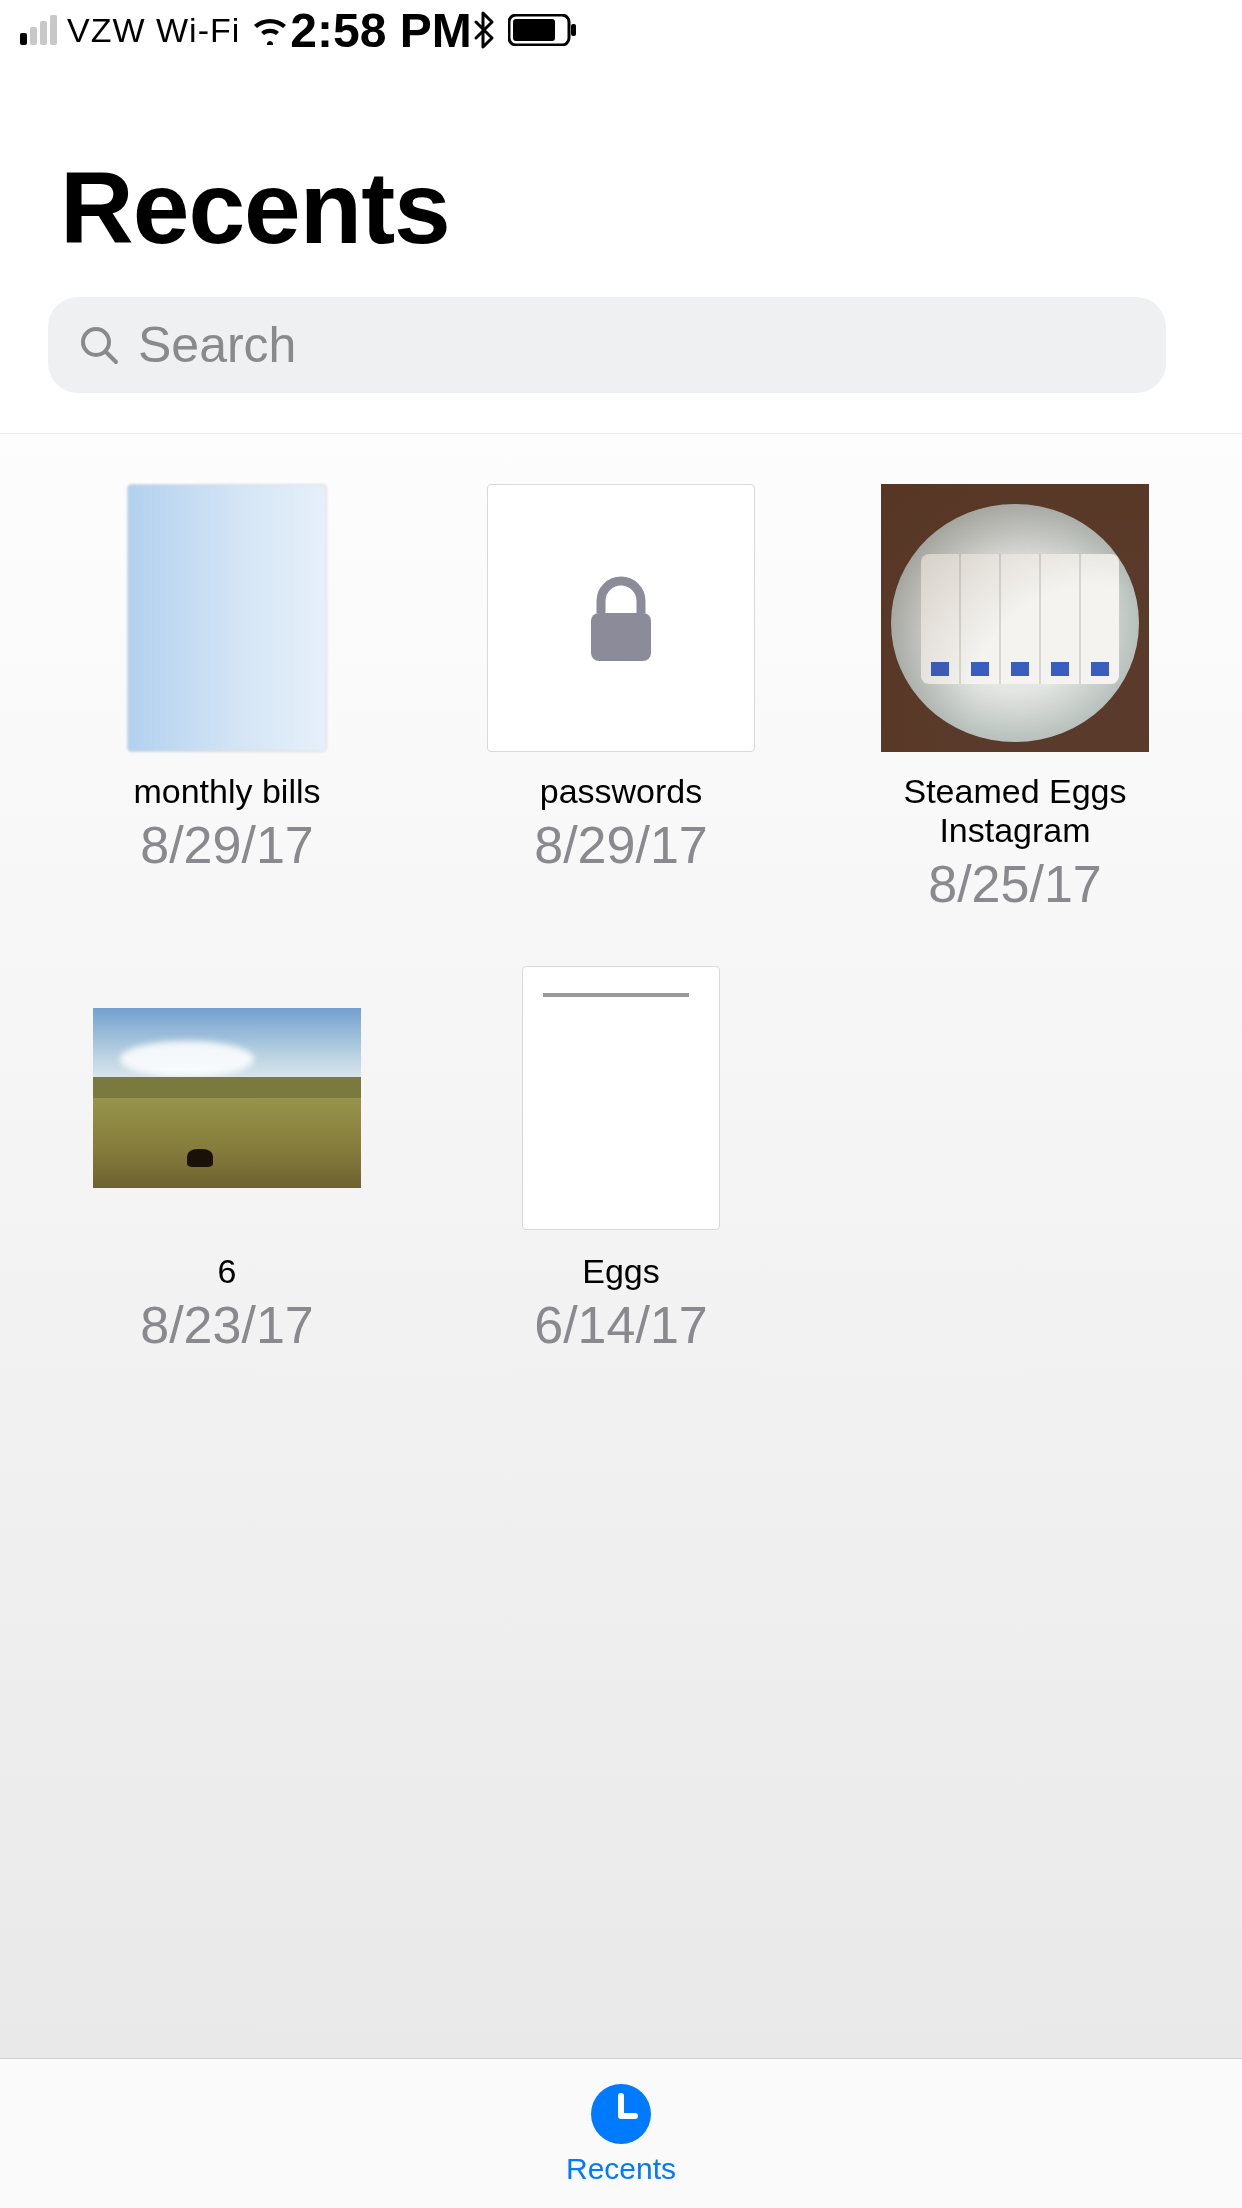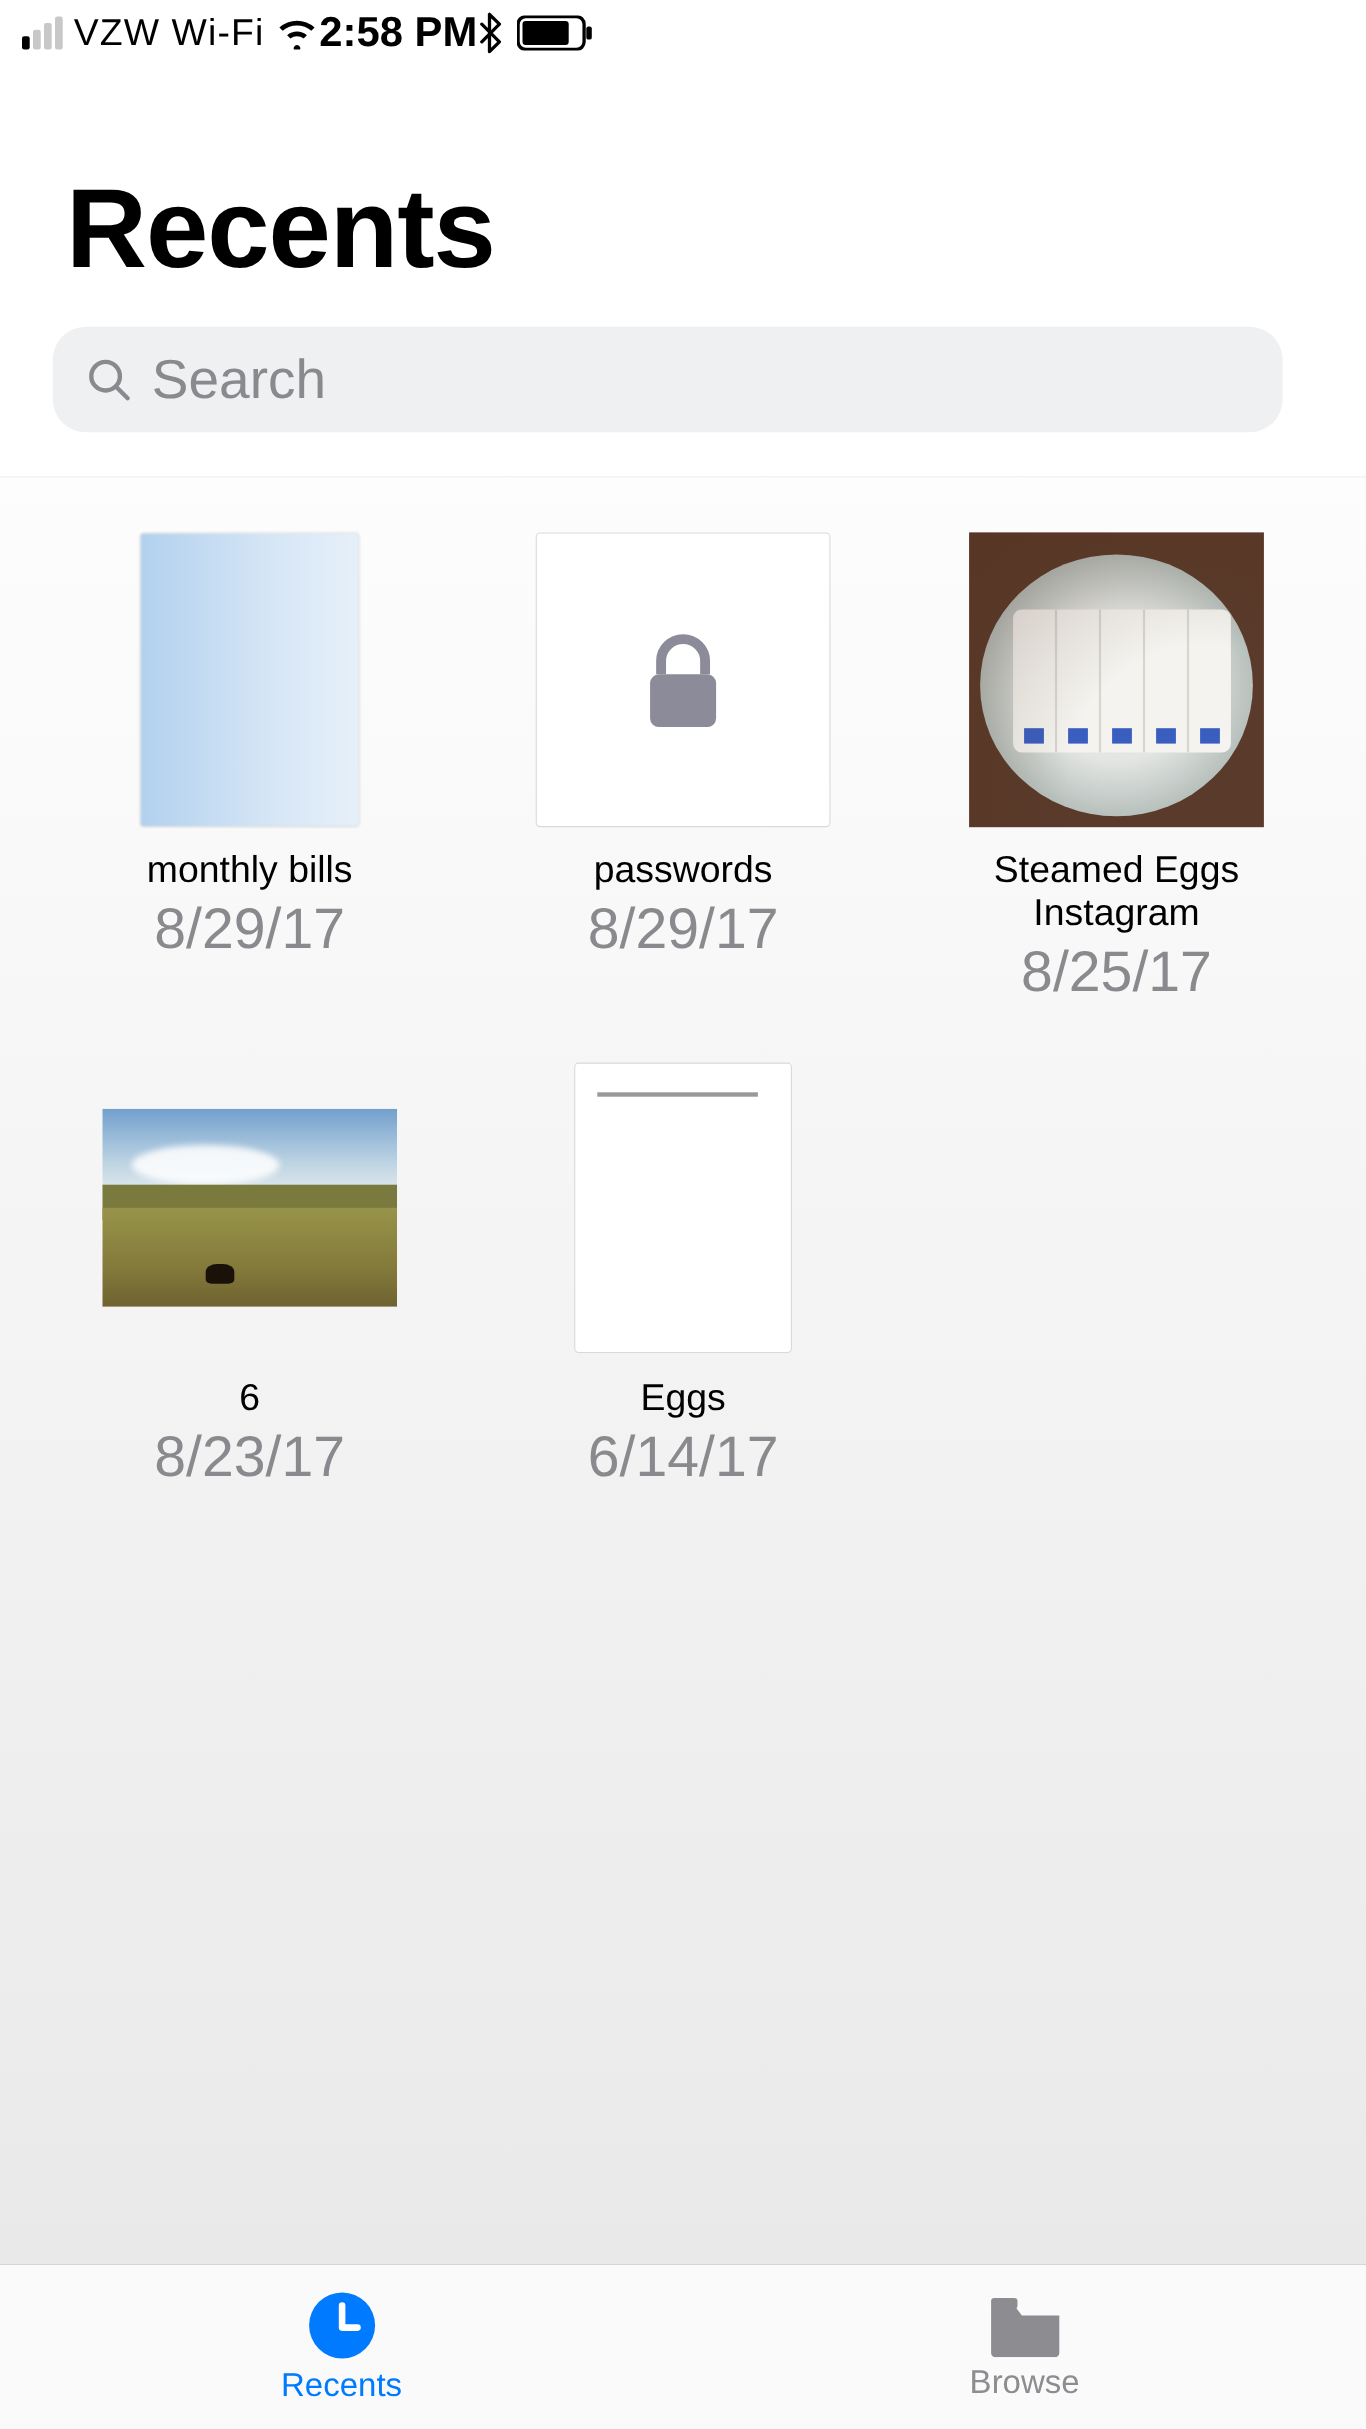--- a/index.html
+++ b/index.html
@@ -11,21 +11,21 @@
   .status-left { display: flex; align-items: center; gap: 10px; }
   .status-right { display: flex; align-items: center; gap: 14px; }
   .signal-bars { display: inline-flex; align-items: flex-end; gap: 3px; }
   .signal-bars span { width: 7px; background: #c8c8c8; border-radius: 2px; }
   .signal-bars span:nth-child(1){height:12px;background:#000;}
   .signal-bars span:nth-child(2){height:18px;}
   .signal-bars span:nth-child(3){height:24px;}
   .signal-bars span:nth-child(4){height:30px;}
   .carrier { font-size: 34px; font-weight: 400; letter-spacing: 1px; }
   .wifi svg { display:block; }
-  .time { font-weight: 600; font-size: 38px; }
+  .time { font-weight: 600; font-size: 48px; }
   .bt svg { display:block; }
   .battery { display:inline-flex; align-items:center; }
 
   
   .header { padding: 90px 60px 30px 60px; }
   .page-title { font-size: 102px; font-weight: 800; letter-spacing: -1px; }
 
   
   .search-wrap { padding: 0 76px 40px 48px; }
   .search { background: #eff0f1; border-radius: 30px; height: 96px; display: flex; align-items: center; padding: 0 30px; gap: 18px; }
@@ -193,22 +193,15 @@
   </div>
 
   <div class="tabbar">
     <div class="tab active">
       <svg width="64" height="64" viewBox="0 0 64 64">
           <circle cx="32" cy="32" r="30" fill="#007aff"></circle>
           <path d="M32 14 V34 H46" stroke="#fff" stroke-width="6" fill="none" stroke-linecap="round" stroke-linejoin="round"></path>
         </svg>
       <span class="tab-label">Recents</span>
     </div>
-    <div class="tab inactive">
-      <svg width="70" height="58" viewBox="0 0 70 58">
-          <path d="M4 12 h22 l6 8 h34 v34 a4 4 0 0 1 -4 4 H8 a4 4 0 0 1 -4 -4 z" fill="#8d8d91"></path>
-          <rect x="4" y="4" width="24" height="10" rx="3" fill="#8d8d91"></rect>
-        </svg>
-      <span class="tab-label">Browse</span>
-    </div>
   </div>
 
 </div>
 
 </body></html>

